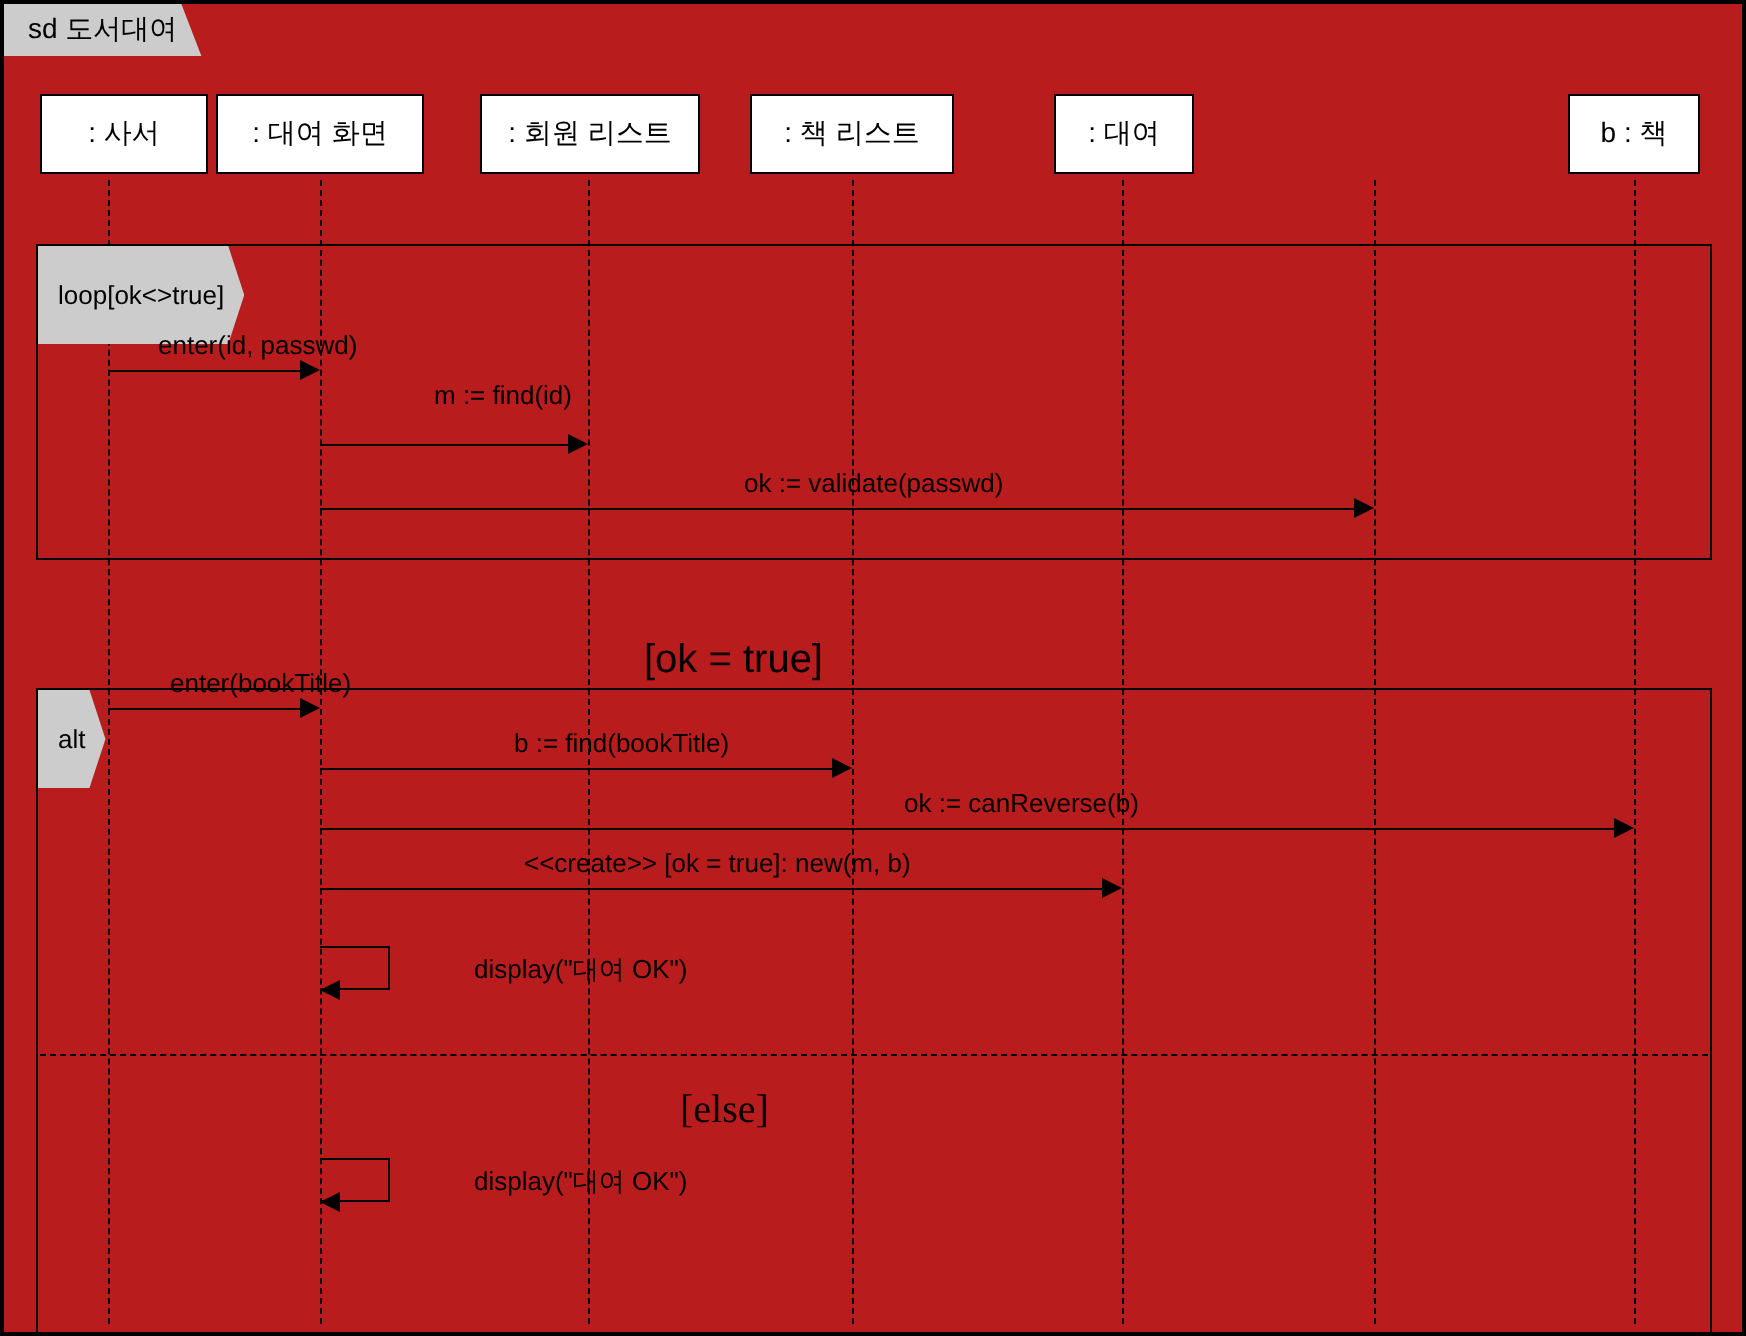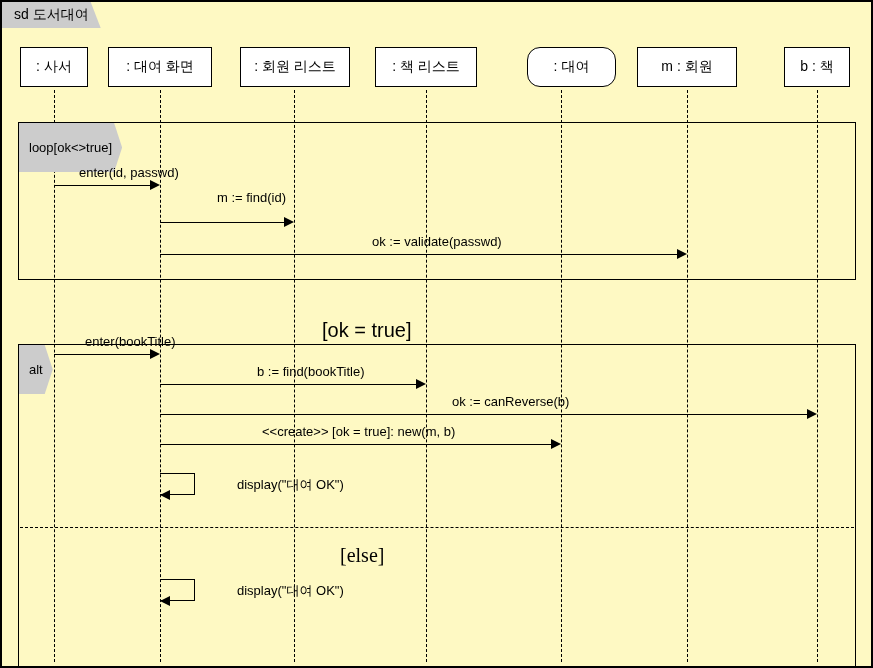--- a/index.html
+++ b/index.html
@@ -8,21 +8,21 @@
       padding: 0;
       font-family: Arial, sans-serif;
       font-size: 13px;
       background: #fff;
     }
     .diagram {
       position: relative;
       width: 873px;
       height: 668px;
       border: 2px solid #000;
-      background: #fef9c3;
+      background: #b91c1c;
     }
     .tab-label {
       position: absolute;
       background: #ccc;
       padding: 4px 12px;
       font-size: 14px;
       clip-path: polygon(0 0, calc(100% - 10px) 0, 100% 100%, 0 100%);
     }
     .lifeline-head {
       position: absolute;
@@ -90,26 +90,25 @@
       border-left: none;
     }
   </style>
 </head>
 <body>
 
 <div class="diagram">
 
   <div class="tab-label" style="top:0;left:0;">sd 도서대여</div>
 
-  <div class="lifeline-head" style="top:45px;left:18px;width:68px;">: 사서</div>
+  <div class="lifeline-head" style="top:45px;left:18px;width:84px;">: 사서</div>
   <div class="lifeline-head" style="top:45px;left:106px;width:104px;">: 대여 화면</div>
   <div class="lifeline-head" style="top:45px;left:238px;width:110px;">: 회원 리스트</div>
   <div class="lifeline-head" style="top:45px;left:373px;width:102px;">: 책 리스트</div>
-  <div class="lifeline-head" style="top:45px;left:525px;width:89px;border-radius:13px;">: 대여</div>
-  <div class="lifeline-head" style="top:45px;left:635px;width:100px;">m : 회원</div>
+  <div class="lifeline-head" style="top:45px;left:525px;width:70px;">: 대여</div>
   <div class="lifeline-head" style="top:45px;left:782px;width:66px;">b : 책</div>
 
   <div class="lifeline-line" style="top:88px;left:52px;height:572px;"></div>
   <div class="lifeline-line" style="top:88px;left:158px;height:572px;"></div>
   <div class="lifeline-line" style="top:88px;left:292px;height:572px;"></div>
   <div class="lifeline-line" style="top:88px;left:424px;height:572px;"></div>
   <div class="lifeline-line" style="top:88px;left:559px;height:572px;"></div>
   <div class="lifeline-line" style="top:88px;left:685px;height:572px;"></div>
   <div class="lifeline-line" style="top:88px;left:815px;height:572px;"></div>
 

